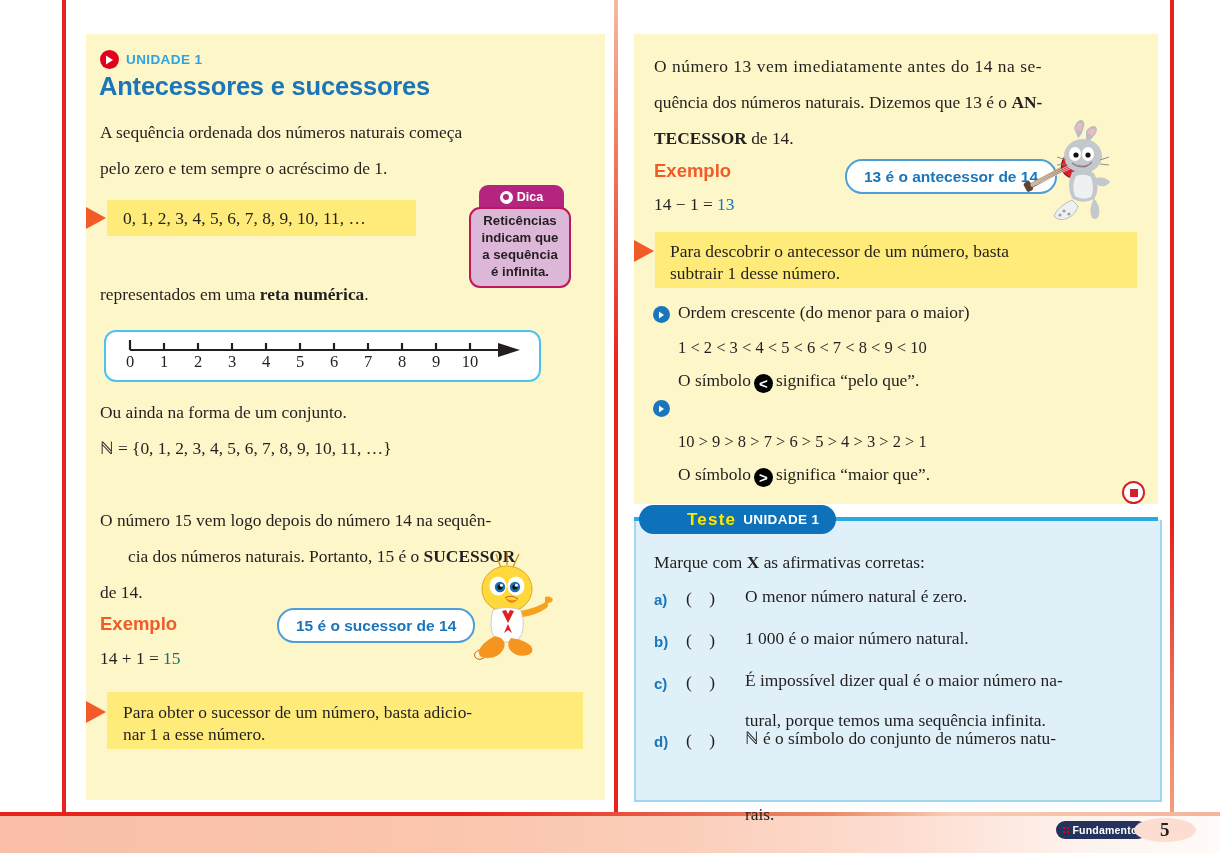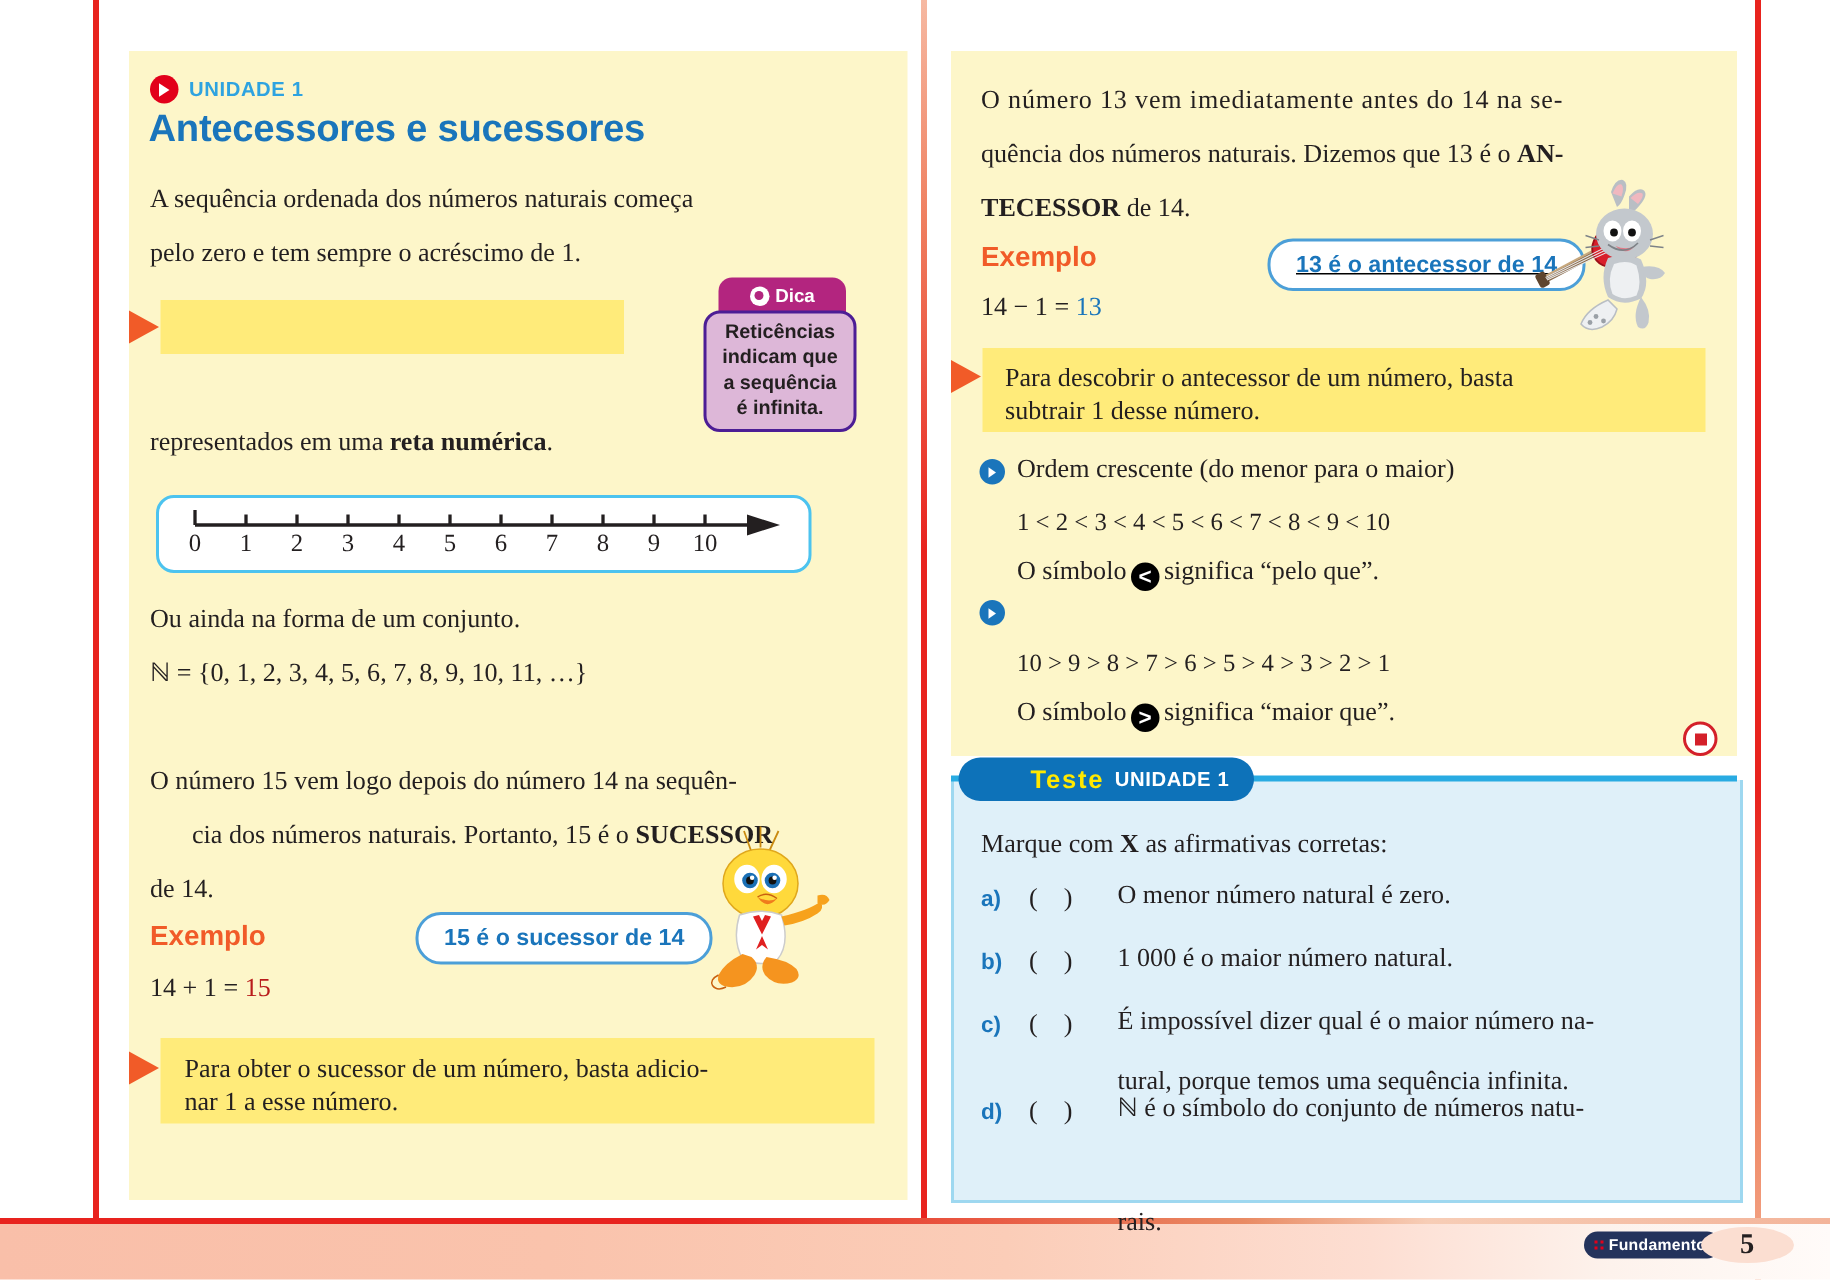--- a/index.html
+++ b/index.html
@@ -52,21 +52,21 @@
 
   
   .dica{position:absolute;left:469px;top:185px;width:102px;}
   .dica-head{width:85px;height:24px;margin-left:10px;background:#b3257f;
      border-radius:9px 9px 0 0;display:flex;align-items:center;justify-content:center;gap:4px;}
   .dica-head-label{font-family:"Liberation Sans",sans-serif;font-weight:bold;
      font-size:12.5px;color:#ffffff;}
   .dica-ring{width:13px;height:13px;border-radius:50%;background:#fff;
      display:flex;align-items:center;justify-content:center;}
   .dica-ring i{width:6px;height:6px;border-radius:50%;background:#b3257f;display:block;}
-  .dica-body{margin-top:-2px;background:#ddb7d8;border:2px solid #4c1d95;border-radius:11px;
+  .dica-body{margin-top:-2px;background:#ddb7d8;border:2px solid #be185d;border-radius:11px;
      padding:4px 3px 5px;text-align:center;}
   .dica-body div{font-family:"Liberation Sans",sans-serif;font-weight:bold;
      font-size:13.2px;color:#231f20;line-height:1.28;}
 
   
   .numline{position:absolute;left:104px;top:330px;width:433px;height:48px;
      background:#ffffff;border:2px solid #4cc3ef;border-radius:12px;}
   .numline svg{position:absolute;left:0;top:0;}
   .nl-num{position:absolute;top:20px;font-size:16.5px;color:#231f20;
      transform:translateX(-50%);}
@@ -148,20 +148,21 @@
     </span>
     <span class="unit-label">UNIDADE 1</span>
   </div>
   <div class="chapter-title">Antecessores e sucessores</div>
 
   <div class="ln body-text" style="left:100px;top:124px;">A sequência ordenada dos números naturais começa</div>
   <div class="ln body-text" style="left:100px;top:160px;">pelo zero e tem sempre o acréscimo de 1.</div>
 
   <div class="tri" style="left:86px;top:207px;"></div>
   <div class="hl" style="left:107px;top:200px;width:309px;height:36px;"></div>
+  <div class="hl-text body-text" style="left:123px;top:210px;">0, 1, 2, 3, 4, 5, 6, 7, 8, 9, 10, 11, …</div>
 
   <div class="dica">
     <div class="dica-head">
       <span class="dica-ring">
           <i></i>
         </span>
       <span class="dica-head-label">Dica</span>
     </div>
     <div class="dica-body">
       <div>Reticências</div>
@@ -206,21 +207,21 @@
       </div>
   </div>
 
   <div class="ln body-text" style="left:100px;top:404px;">Ou ainda na forma de um conjunto.</div>
   <div class="ln body-text" style="left:100px;top:440px;">ℕ = {0, 1, 2, 3, 4, 5, 6, 7, 8, 9, 10, 11, …}</div>
   <div class="ln body-text" style="left:100px;top:512px;">O número 15 vem logo depois do número 14 na sequên-</div>
   <div class="ln body-text" style="left:100px;top:548px;margin-left:28px;"><span>cia dos números naturais. Portanto, 15 é o </span><b>SUCESSOR</b></div>
   <div class="ln body-text" style="left:100px;top:584px;">de 14.</div>
 
   <div class="exemplo" style="left:100px;top:613px;">Exemplo</div>
-  <div class="ln body-text" style="left:100px;top:650px;"><span>14 + 1 = </span><span style="color:#b91c1c;text-align:right;">15</span></div>
+  <div class="ln body-text" style="left:100px;top:650px;"><span>14 + 1 = </span><span style="color:#0f766e;text-align:right;">15</span></div>
 
   <div class="bubble" style="left:277px;top:608px;">
     <span>15 é o sucessor de 14</span>
   </div>
 
   <svg class="char" style="left:455px;top:548px;" width="115" height="115" viewBox="0 0 115 115">
     <g stroke="#c98a10" stroke-width="1.2" fill="none">
       <path d="M46 20 L41 6"></path>
         <path d="M52 17 L52 3"></path>
         <path d="M58 19 L64 6"></path>
@@ -255,21 +256,21 @@
 
   <div class="col col-r"></div>
 
   <div class="ln body-text" style="left:654px;top:58px;letter-spacing:.55px;">O número 13 vem imediatamente antes do 14 na se-</div>
   <div class="ln body-text" style="left:654px;top:94px;"><span>quência dos números naturais. Dizemos que 13 é o </span><b>AN-</b></div>
   <div class="ln body-text" style="left:654px;top:130px;"><b>TECESSOR</b><span> de 14.</span></div>
 
   <div class="exemplo" style="left:654px;top:160px;">Exemplo</div>
   <div class="ln body-text" style="left:654px;top:196px;"><span>14 − 1 = </span><span style="color:#1a75bb;">13</span></div>
 
-  <div class="bubble" style="left:845px;top:159px;text-decoration:underline;">
+  <div class="bubble" style="left:845px;top:159px;">
     <span>13 é o antecessor de 14</span>
   </div>
 
   <svg class="char" style="left:1020px;top:118px;" width="110" height="110" viewBox="0 0 110 110">
     <g transform="rotate(-28 55 55)">
       <rect x="8" y="44" width="44" height="4" fill="#8a6a4a"></rect>
       <rect x="8" y="43" width="44" height="1.4" fill="#c7a87e"></rect>
       <rect x="4" y="40" width="7" height="10" rx="2" fill="#5f452e"></rect>
       <ellipse cx="62" cy="48" rx="17" ry="14" fill="#d81f2a"></ellipse>
       <ellipse cx="62" cy="48" rx="17" ry="14" fill="none" stroke="#9c0f18" stroke-width="1.2"></ellipse>

